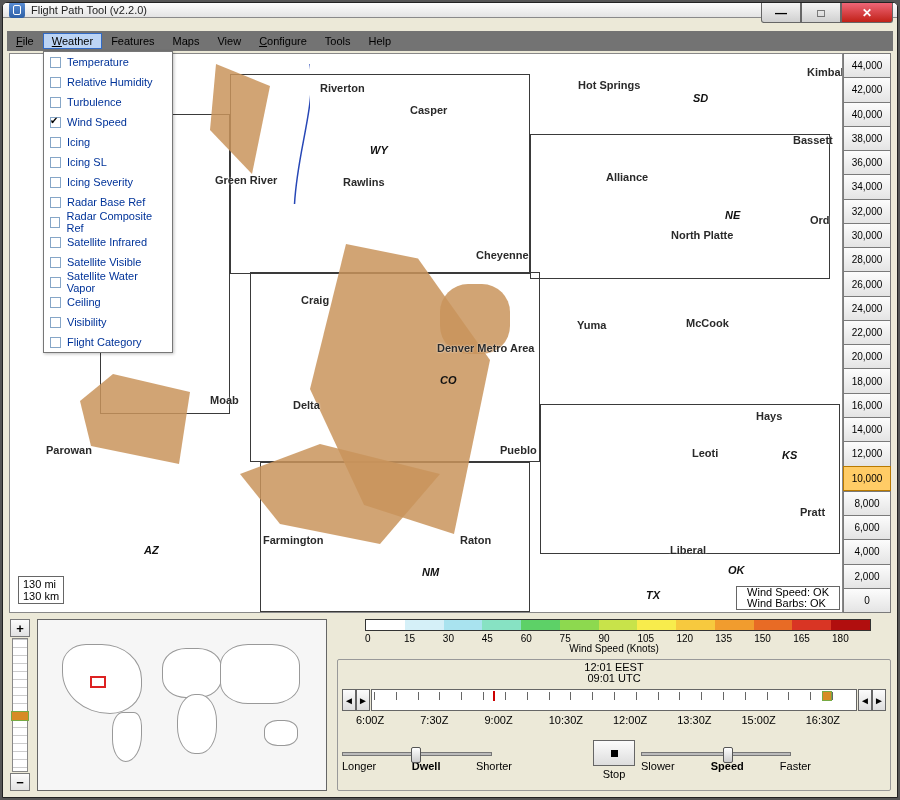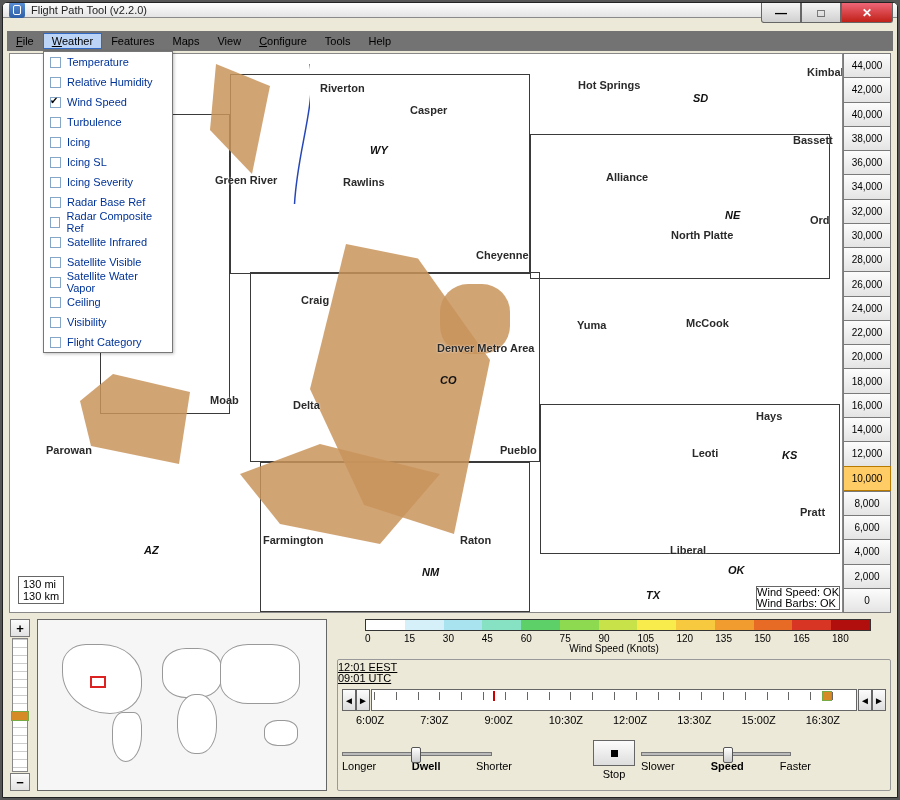--- a/index.html
+++ b/index.html
@@ -35,21 +35,21 @@
 #ks{left:530px;top:350px;width:300px;height:150px;}
 #nm{left:250px;top:408px;width:270px;height:150px;}
 #ut{left:90px;top:60px;width:130px;height:300px;}
 
 .wind-blob{position:absolute;background:#c9945c;opacity:.85;}
 .city{position:absolute;font-weight:bold;color:#2a2a2a;text-shadow:0 0 2px #fff;}
 .state-lbl{position:absolute;font-weight:bold;color:#111;font-style:italic;}
 
 .scale-box{position:absolute;left:8px;bottom:8px;background:rgba(255,255,255,.92);border:1px solid #666;padding:1px 4px;}
 
-.status-box{position:absolute;right:2px;bottom:2px;background:#fff;border:1px solid #666;font-size:10px;padding:0 0;line-height:11px;}
+.status-box{position:absolute;right:2px;bottom:2px;background:#fff;border:1px solid #666;font-size:10px;padding:0 10px;line-height:11px;}
 
 
 .alt-stack{position:absolute;right:6px;top:50px;width:48px;height:560px;display:flex;flex-direction:column;}
 .alt-stack div{flex:1;border:1px solid #7a7a7a;border-bottom:none;background:linear-gradient(#fcfcfc,#e4e4e4);display:flex;align-items:center;justify-content:center;font-size:10px;}
 .alt-stack div:last-child{border-bottom:1px solid #7a7a7a;}
 .alt-stack div.sel{background:#ffcc66;border:1px solid #b97a00;}
 
 
 .bottom{position:absolute;left:6px;right:6px;top:616px;bottom:6px;}
 .zoom-col{position:absolute;left:0;top:0;width:22px;bottom:0;display:flex;flex-direction:column;align-items:center;}
@@ -64,21 +64,21 @@
 
 .right-panel{position:absolute;left:328px;right:0;top:0;bottom:0;}
 .legend{position:absolute;left:0;right:0;top:0;height:34px;}
 .legend-bar{position:absolute;left:28px;right:20px;top:0;height:12px;border:1px solid #333;display:flex;}
 .legend-bar span{flex:1;}
 .legend-ticks{position:absolute;left:28px;right:20px;top:14px;height:11px;display:flex;}
 .legend-ticks b{flex:1;text-align:left;font-weight:normal;font-size:10px;}
 .legend-label{text-align:center;font-size:10px;position:absolute;left:0;right:0;top:24px;}
 
 .time-panel{position:absolute;left:0;right:0;top:40px;bottom:0;border:1px solid #999;background:#ece9d8;border-radius:2px;}
-.time-labels{position:absolute;left:0;right:0;top:2px;font-size:10px;line-height:11px;text-decoration:underline;}
+.time-labels{position:absolute;left:0;right:0;top:2px;text-align:center;font-size:10px;line-height:11px;}
 .time-row{position:absolute;left:4px;right:4px;top:28px;height:24px;display:flex;align-items:center;}
 .arrow-pair{display:flex;}
 .arrow{width:14px;height:22px;border:1px solid #666;background:linear-gradient(#fcfcfc,#ddd);display:flex;align-items:center;justify-content:center;font-size:10px;}
 .time-track{flex:1;height:22px;border:1px solid #666;margin:0 1px;background:#fff;position:relative;}
 .time-ticks{position:absolute;left:2px;right:2px;top:2px;bottom:10px;display:flex;}
 .time-ticks i{flex:1;border-left:1px solid #666;}
 .time-marker{position:absolute;left:25%;top:1px;bottom:9px;width:2px;background:#c00;}
 .time-handle{position:absolute;right:5%;top:1px;bottom:9px;width:10px;background:#d78b26;border:1px solid #7a4;}
 .time-axis{position:absolute;left:18px;right:20px;top:54px;height:12px;display:flex;font-size:10px;}
 .time-axis b{flex:1;font-weight:normal;}
@@ -123,26 +123,26 @@
   <div class="dropdown" id="ddmenu">
       <div class="item">
         <span class="chk"></span>
         <span>Temperature</span>
       </div>
       <div class="item">
         <span class="chk"></span>
         <span>Relative Humidity</span>
       </div>
       <div class="item">
+        <span class="chk"></span>
+        <span>Turbulence</span>
+      </div>
+      <div class="item">
         <span class="chk on"></span>
         <span>Wind Speed</span>
-      </div>
-      <div class="item">
-        <span class="chk"></span>
-        <span>Turbulence</span>
       </div>
       <div class="item">
         <span class="chk"></span>
         <span>Icing</span>
       </div>
       <div class="item">
         <span class="chk"></span>
         <span>Icing SL</span>
       </div>
       <div class="item">

